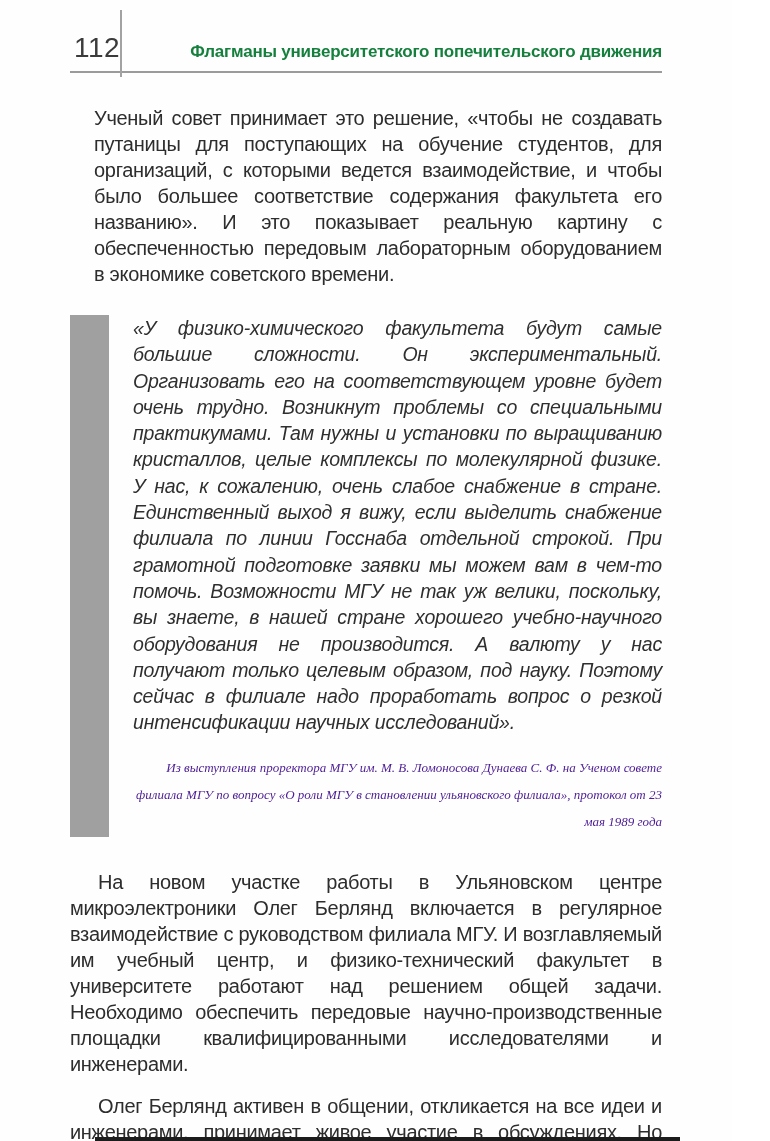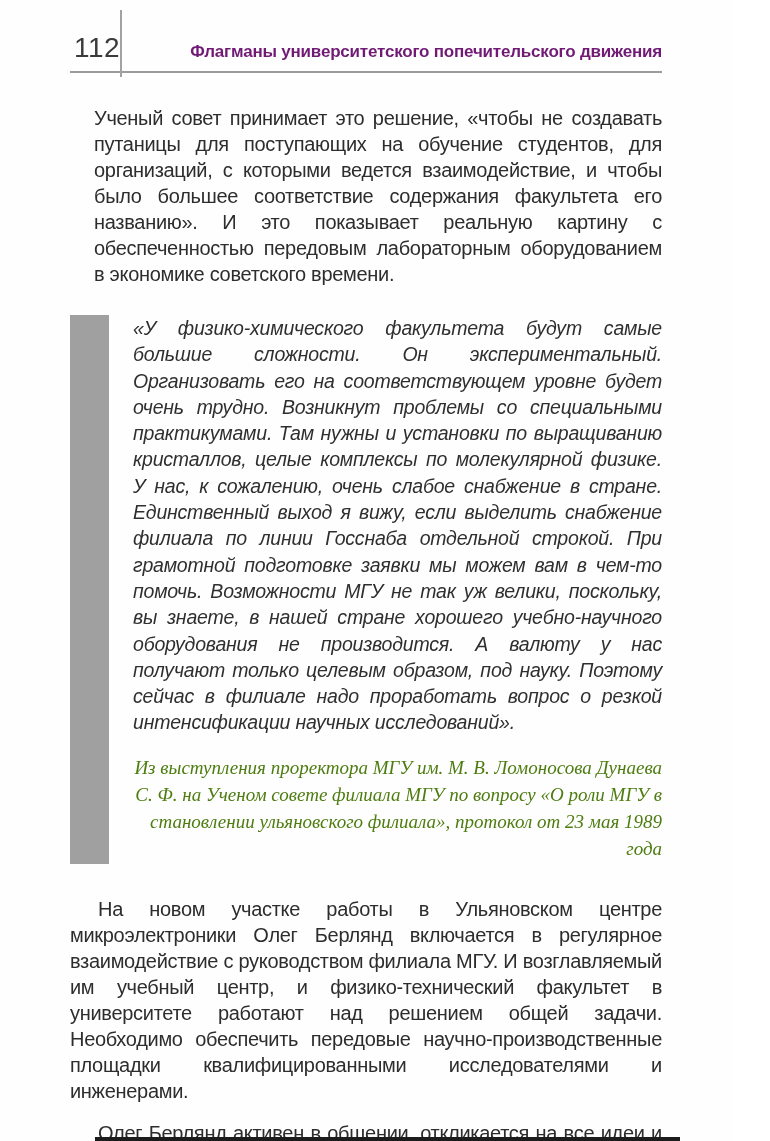--- a/index.html
+++ b/index.html
@@ -40,21 +40,21 @@
     bottom: -6px;
     width: 2px;
     background: #a2a2a2;
   }
   .running-title {
     position: absolute;
     right: 0;
     bottom: 9px;
     font-size: 17px;
     font-weight: 600;
-    color: #701a75;
+    color: #15803d;
     letter-spacing: -0.2px;
   }
   
   .content {
     margin: 0 70px;
   }
   .body-par {
     margin: 0;
     font-size: 20px;
     line-height: 26px;
@@ -91,24 +91,24 @@
     font-size: 19.5px;
     line-height: 26.3px;
     text-align: justify;
     letter-spacing: -0.2px;
     color: #2f2f2f;
   }
   .quote-attribution {
     margin: 18px 0 2px 0;
     font-family: "Liberation Serif", "DejaVu Serif", serif;
     font-style: italic;
-    font-size: 19px;
+    font-size: 13px;
     line-height: 27px;
     text-align: right;
-    color: #4d7c0f;
+    color: #4c1d95;
   }
   
   .bottom-rule {
     position: absolute;
     left: 95px;
     width: 585px;
     bottom: 0;
     height: 4px;
     background: #1c1c1c;
   }

